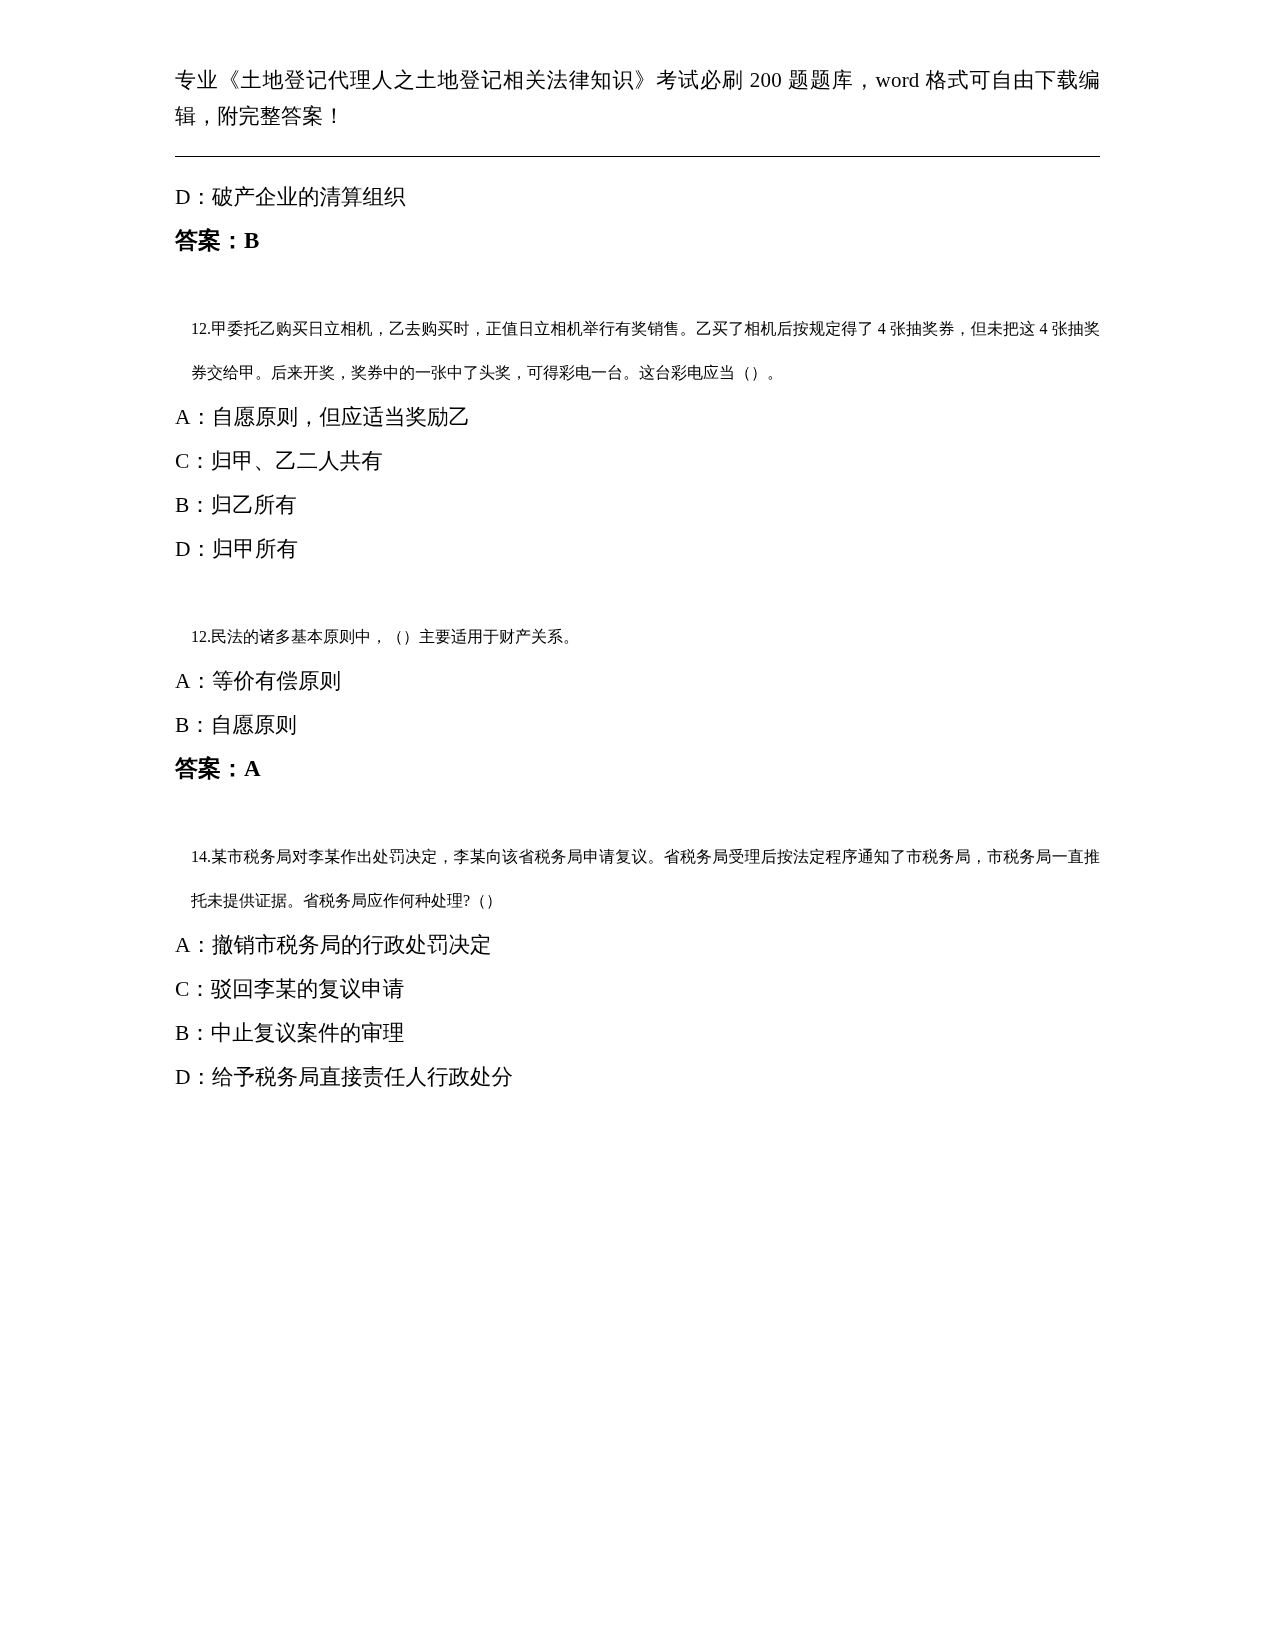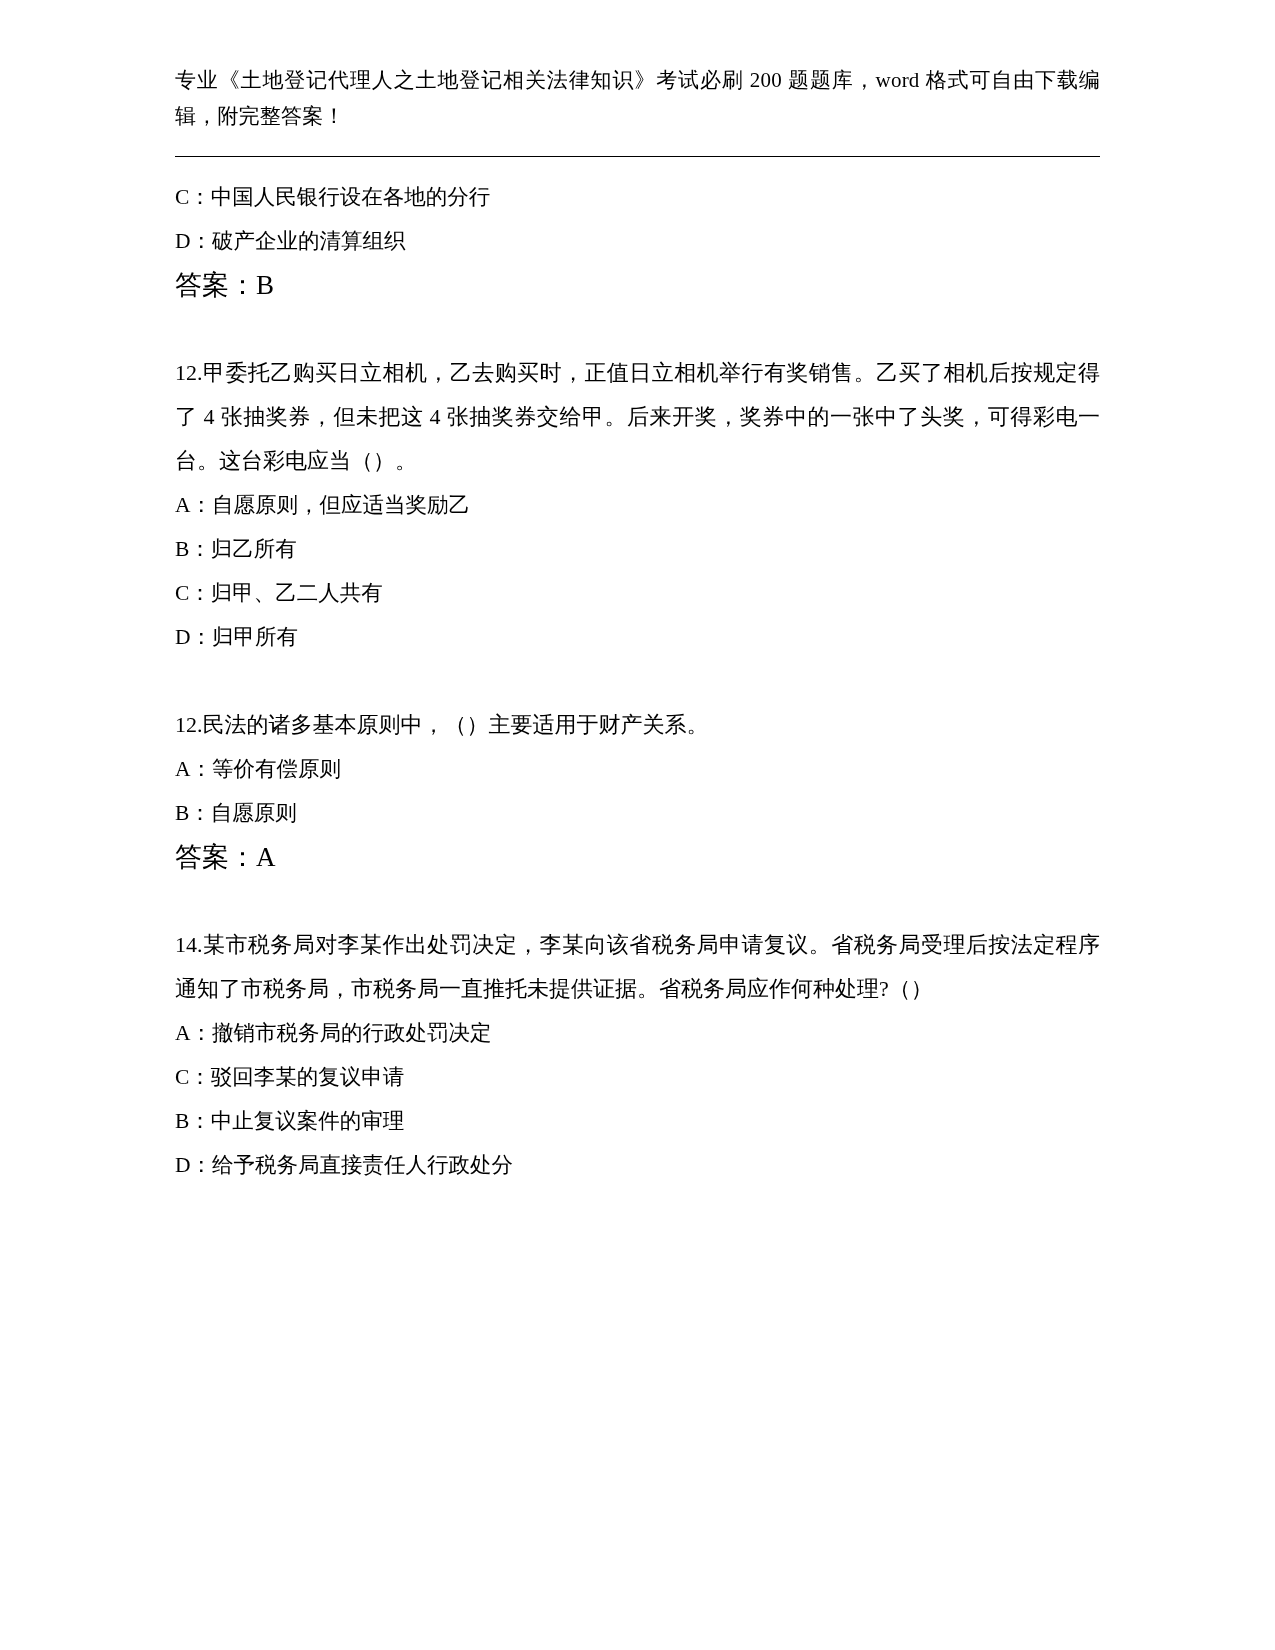--- a/index.html
+++ b/index.html
@@ -28,62 +28,62 @@
   }
   .hr-rule {
     border: none;
     border-top: 1.6px solid #000;
     margin: 22px 0 18px 0;
   }
   .q-block {
     margin-bottom: 34px;
   }
   .q-stem {
-    font-size: 22px;
+    font-size: 16px;
     line-height: 44px;
     text-align: justify;
     text-justify: inter-ideograph;
+    margin-left: 16px;
   }
   .opt {
     font-size: 21.5px;
     line-height: 44px;
     white-space: pre-wrap;
   }
   .ans {
-    font-size: 27px;
+    font-size: 23px;
     line-height: 44px;
-    font-weight: normal;
+    font-weight: bold;
   }
   .tail-block {
     margin-bottom: 0;
   }
   .spacer-sm { height: 10px; }
 </style>
 </head>
 <body>
 
 <div class="page">
 
   <div class="doc-header">专业《土地登记代理人之土地登记相关法律知识》考试必刷 200 题题库，word 格式可自由下载编辑，附完整答案！</div>
 
   <hr class="hr-rule">
 
   <div class="q-block">
-    <div class="opt">C：中国人民银行设在各地的分行</div>
     <div class="opt">D：破产企业的清算组织</div>
     <div class="ans">答案：B</div>
   </div>
 
   <div class="spacer-sm"></div>
 
   <div class="q-block">
     <div class="q-stem"><span>12.</span><span>甲委托乙购买日立相机，乙去购买时，正值日立相机举行有奖销售。乙买了相机后按规定得了 4 张抽奖券，但未把这 4 张抽奖券交给甲。后来开奖，奖券中的一张中了头奖，可得彩电一台。这台彩电应当（）。</span></div>
     <div class="opt">A：自愿原则，但应适当奖励乙</div>
+    <div class="opt">C：归甲、乙二人共有</div>
     <div class="opt">B：归乙所有</div>
-    <div class="opt">C：归甲、乙二人共有</div>
     <div class="opt">D：归甲所有</div>
   </div>
 
   <div class="spacer-sm"></div>
 
   <div class="q-block">
     <div class="q-stem"><span>12.</span><span>民法的诸多基本原则中，（）主要适用于财产关系。</span></div>
     <div class="opt">A：等价有偿原则</div>
     <div class="opt">B：自愿原则</div>
     <div class="ans">答案：A</div>

